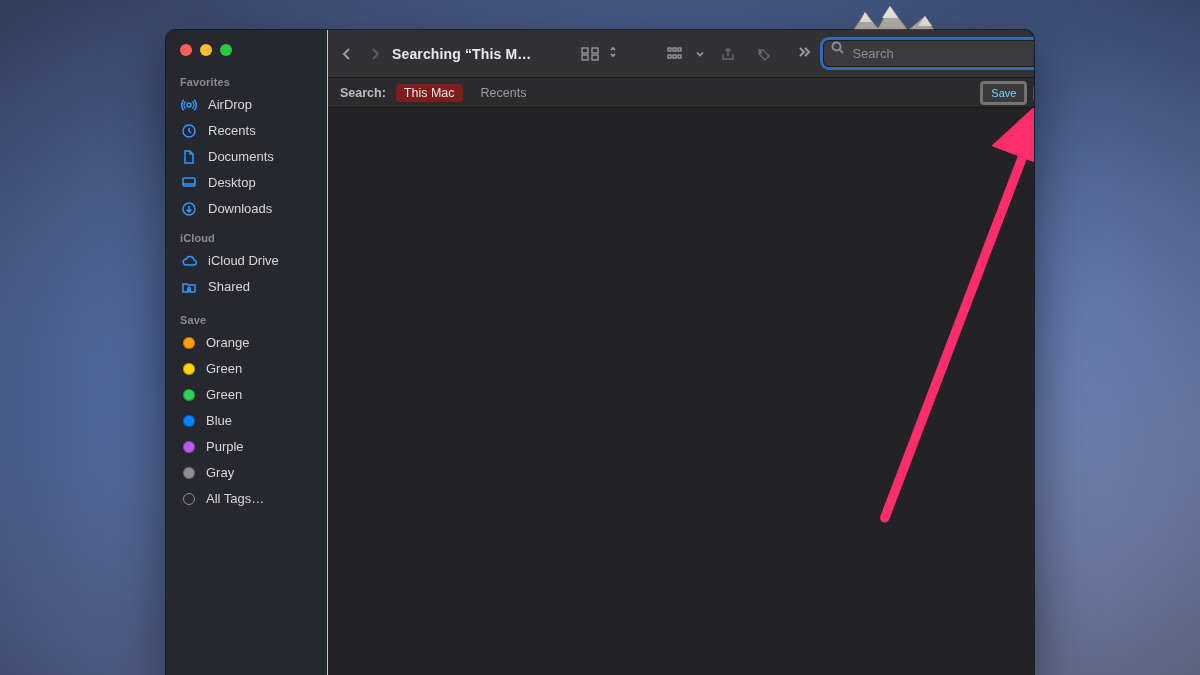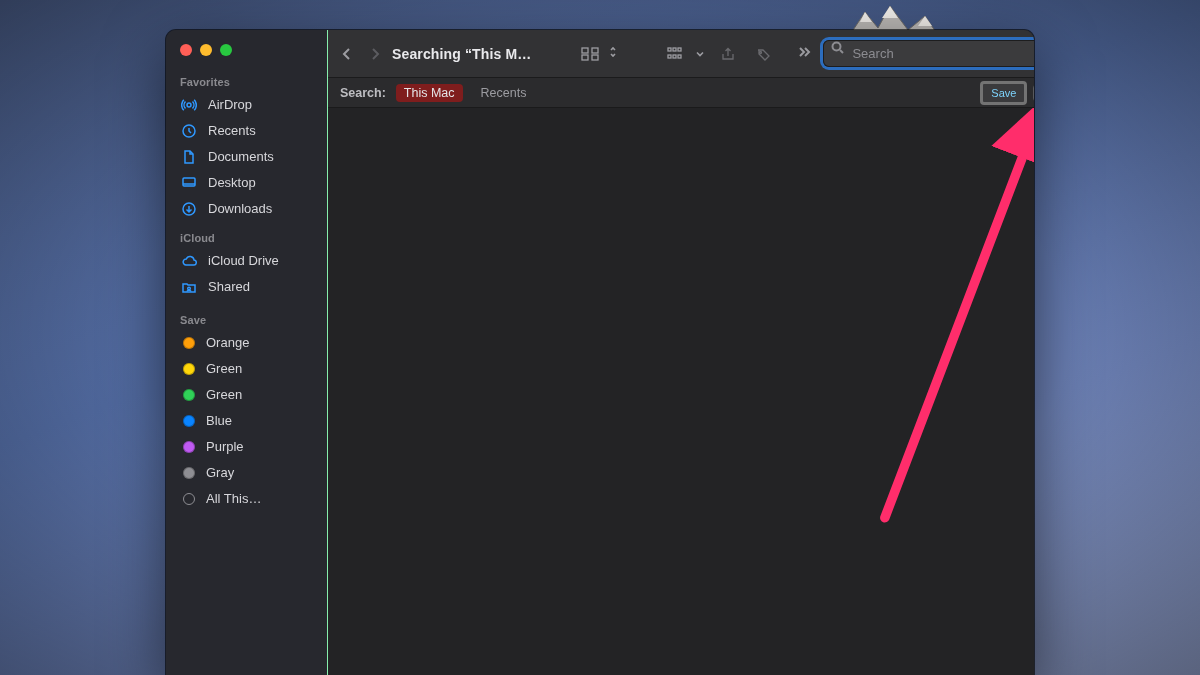--- a/index.html
+++ b/index.html
@@ -232,21 +232,21 @@
     <div class="side-item">
       <span class="tag-dot" style="background:#bf5af2"></span>
       <span>Purple</span>
     </div>
     <div class="side-item">
       <span class="tag-dot" style="background:#8e8e93"></span>
       <span>Gray</span>
     </div>
     <div class="side-item">
       <span class="tag-outline"></span>
-      <span>All This…</span>
+      <span>All Tags…</span>
     </div>
   </aside>
 
   <div class="main">
     <div class="toolbar">
       <div class="nav-arrows">
         <span class="arrow">
           <svg viewBox="0 0 10 14">
               <path d="M7 2 2 7l5 5"></path>
             </svg>

